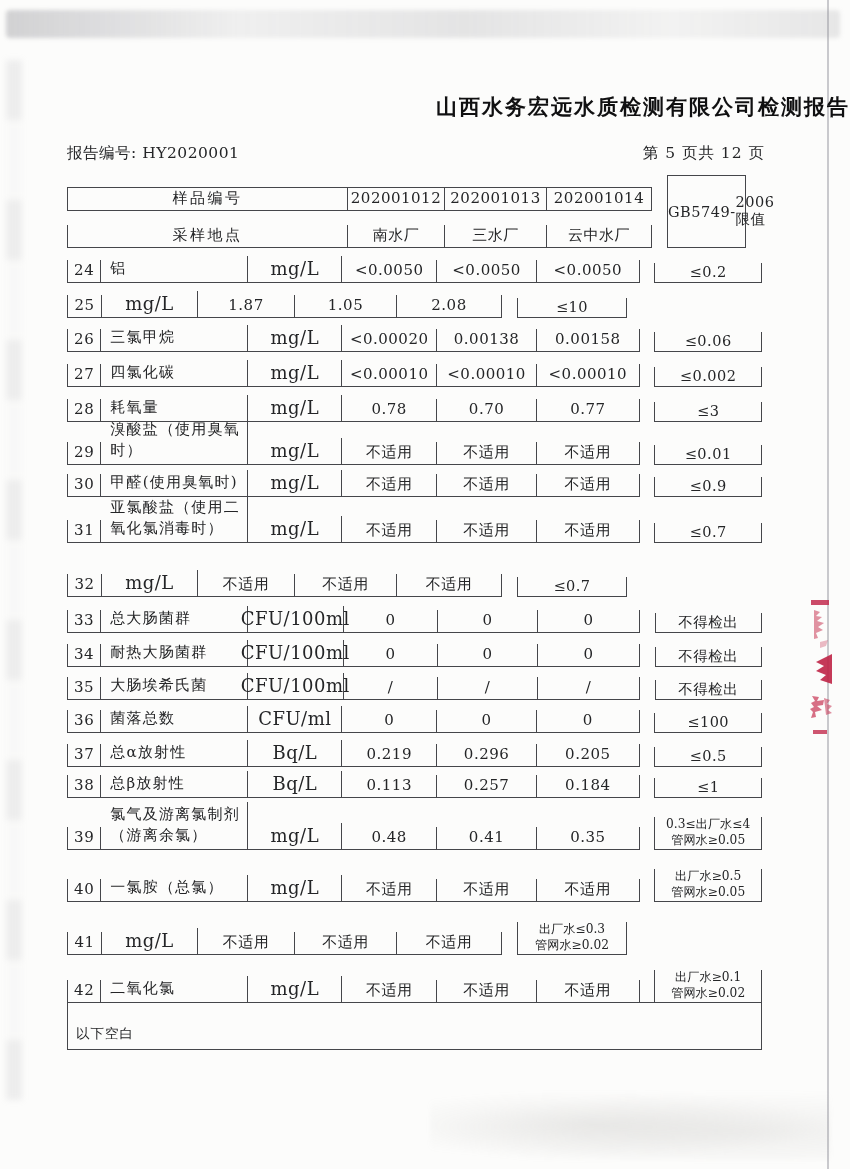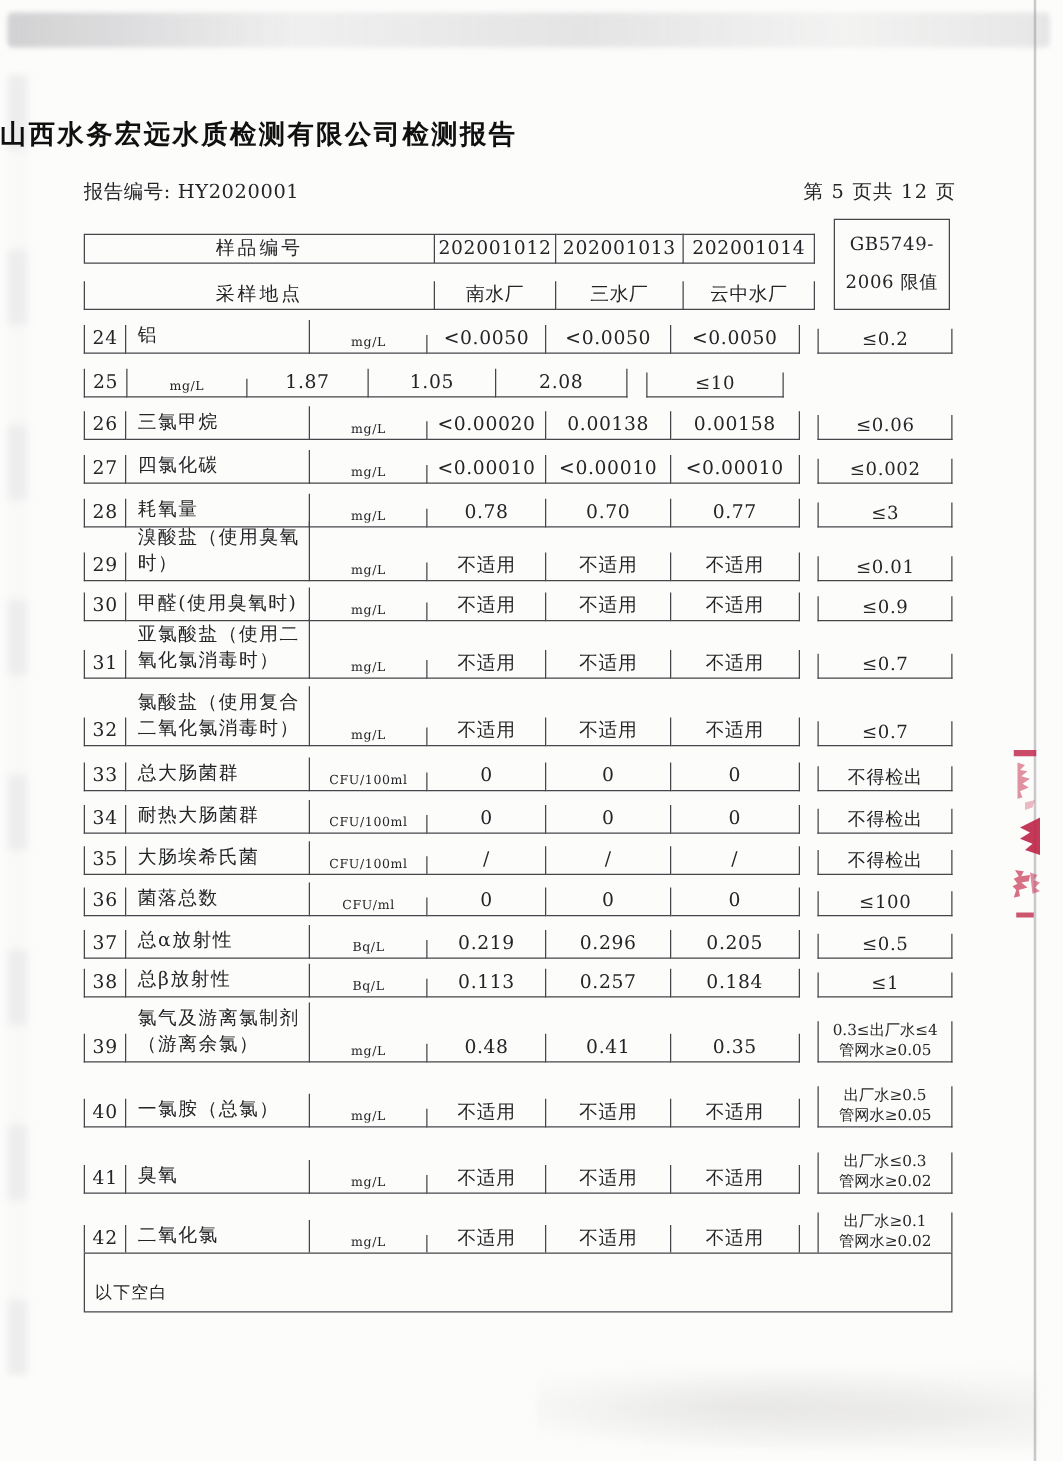--- a/index.html
+++ b/index.html
@@ -32,21 +32,21 @@
   .scan-bottom{
     position:absolute;left:430px;top:1090px;width:400px;height:70px;
     background:radial-gradient(ellipse at 40% 50%,rgba(150,148,145,.14),rgba(150,148,145,0) 70%),
                radial-gradient(ellipse at 80% 60%,rgba(150,148,145,.12),rgba(150,148,145,0) 70%);
     filter:blur(2px);
   }
   
   .stamp{position:absolute;left:806px;top:596px;width:26px;height:148px;}
   
   .title{
-    position:absolute;top:93px;left:0;width:850px;text-align:left;
+    position:absolute;top:93px;left:0;width:850px;text-align:right;
     font-family:"DejaVu Sans","Liberation Sans",sans-serif;
     font-weight:700;font-size:21px;letter-spacing:2px;color:#101011;
   }
   .meta{
     position:absolute;top:143px;left:67px;width:698px;height:22px;
     font-size:15.5px;letter-spacing:.5px;
   }
   .meta .rno{position:absolute;left:0;top:0;}
   .meta .pg{position:absolute;right:0;top:0;letter-spacing:1px;}
   
@@ -55,37 +55,37 @@
   .c{
     box-sizing:border-box;
     border-right:1.6px solid var(--bc);
     border-bottom:1.6px solid var(--bc);
     display:flex;align-items:center;justify-content:center;
     font-size:15px;letter-spacing:.5px;line-height:1.45;
   }
   .row.first .c{border-top:1.6px solid var(--bc);}
   .num{width:35px;border-left:1.6px solid var(--bc);}
   .name{width:150px;justify-content:flex-start;padding:2px 6px 2px 9px;letter-spacing:1.2px;}
-  .unit{width:96px;font-size:10px;}
+  .unit{width:96px;font-size:18px;}
   .v1{width:97px;}
   .v2{width:102px;}
   .v3{width:105px;}
   .gapc{width:15px;box-sizing:border-box;}
   .merged{width:281px;border-left:1.6px solid var(--bc);letter-spacing:2.5px;}
   .limspacer{width:95px;box-sizing:border-box;}
   .lim{
     width:110px;border-left:1.6px solid var(--bc);
     flex-direction:column;font-size:14.5px;letter-spacing:.5px;line-height:1.3;
   }
   .lim .l2{font-size:12.2px;letter-spacing:0;}
   .lim.dbl .l1{font-size:12.2px;letter-spacing:0;}
   .limhead{
-    position:absolute;left:600px;top:0;width:93px;height:73px;box-sizing:border-box;
+    position:absolute;left:600px;top:0;width:79px;height:73px;box-sizing:border-box;
     border:1.6px solid var(--bc);
-    display:flex;flex-direction:column;justify-content:space-around;align-items:center;
+    display:flex;flex-direction:row;justify-content:space-around;align-items:center;
     font-size:14.5px;letter-spacing:.5px;padding:6px 0;
   }
   .lastrow .c{border-bottom:none;}
   .footrow{
     box-sizing:border-box;width:695px;height:48px;
     border:1.6px solid var(--bc);
     font-size:13.5px;letter-spacing:1px;
     padding:22px 0 0 8px;
   }
 </style>
@@ -229,21 +229,20 @@
       <div class="c v1">不适用</div>
       <div class="c v2">不适用</div>
       <div class="c v3">不适用</div>
       <div class="gapc"></div>
       <div class="c lim">
           <span class="l1">≤0.7</span>
         </div>
     </div>
     <div class="row" style="height:54px">
       <div class="c num">32</div>
-      <div class="c name">氯酸盐（使用复合二氧化氯消毒时）</div>
       <div class="c unit">mg/L</div>
       <div class="c v1">不适用</div>
       <div class="c v2">不适用</div>
       <div class="c v3">不适用</div>
       <div class="gapc"></div>
       <div class="c lim">
           <span class="l1">≤0.7</span>
         </div>
     </div>
     <div class="row" style="height:36px">
@@ -339,21 +338,20 @@
       <div class="c v2">不适用</div>
       <div class="c v3">不适用</div>
       <div class="gapc"></div>
       <div class="c lim dbl">
           <span class="l1">出厂水≥0.5</span>
           <span class="l2">管网水≥0.05</span>
         </div>
     </div>
     <div class="row" style="height:53px">
       <div class="c num">41</div>
-      <div class="c name">臭氧</div>
       <div class="c unit">mg/L</div>
       <div class="c v1">不适用</div>
       <div class="c v2">不适用</div>
       <div class="c v3">不适用</div>
       <div class="gapc"></div>
       <div class="c lim dbl">
           <span class="l1">出厂水≤0.3</span>
           <span class="l2">管网水≥0.02</span>
         </div>
     </div>

